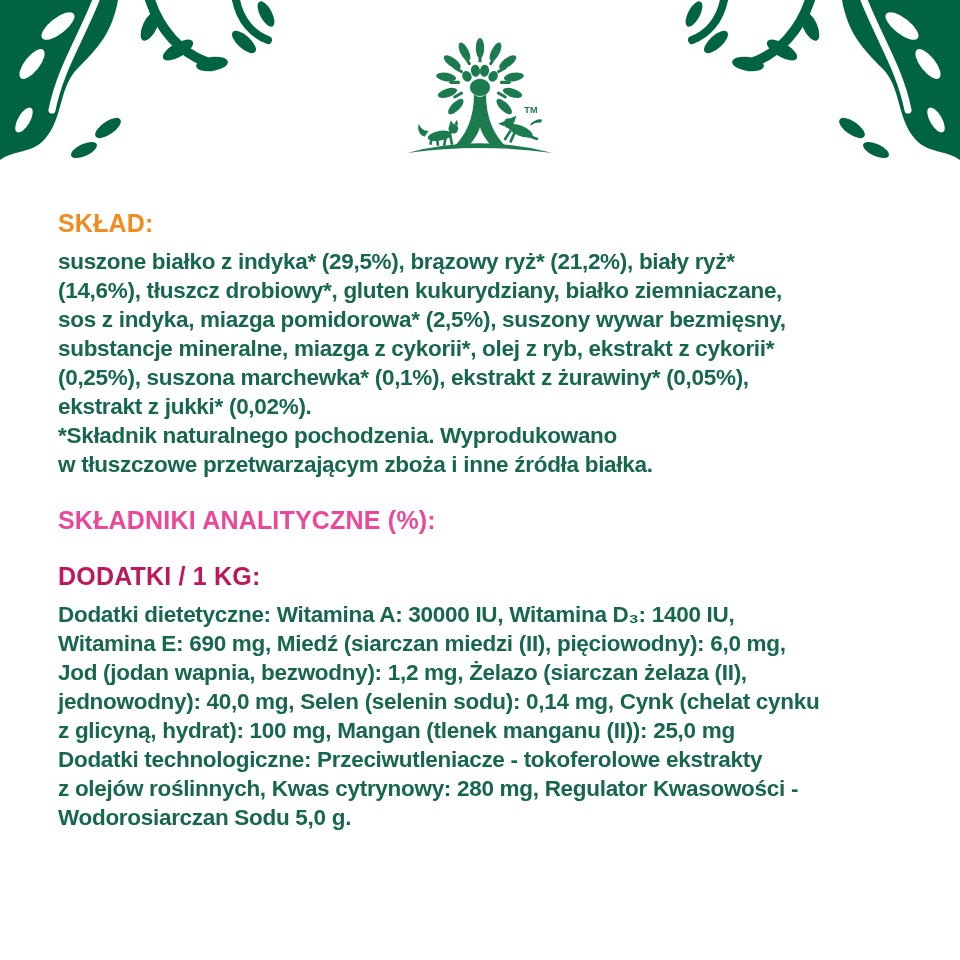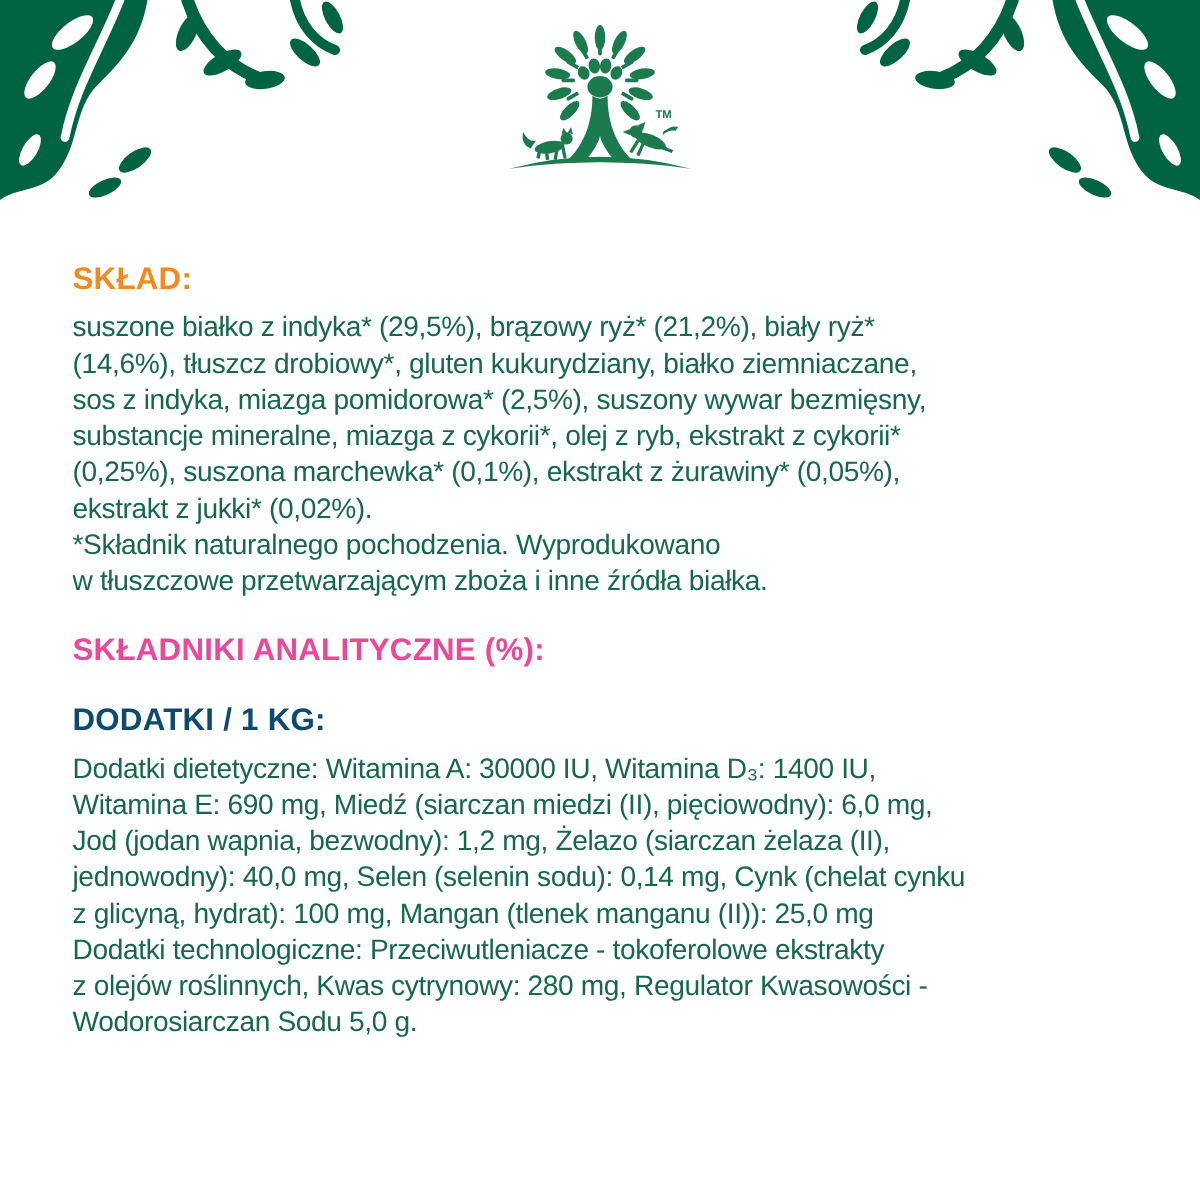--- a/index.html
+++ b/index.html
@@ -8,42 +8,42 @@
     width:960px;height:960px;
     background:#ffffff;
     overflow:hidden;
     font-family:"Liberation Sans", sans-serif;
   }
   .header-band{position:relative;width:960px;height:175px;}
   .corner{position:absolute;top:0;}
   .corner.left{left:0;}
   .corner.right{right:0;transform:scaleX(-1);}
   .logo-wrap{
-    position:absolute;top:18px;left:50%;transform:translateX(-50%);
+    position:absolute;top:36px;left:50%;transform:translateX(-50%);
     width:172px;height:126px;
   }
   .content{
     padding:34px 40px 0 58px;
     width:862px;
   }
   .section-heading{
     margin:0 0 9px 0;
     font-size:25px;
     font-weight:700;
     letter-spacing:0.2px;
   }
   .h-orange{color:#F28A1D;}
   .h-yellow{color:#ec4899;margin-top:27px;}
-  .h-lime{color:#0c4a6e;margin-top:27px;}
+  .h-lime{color:#be185d;margin-top:27px;}
   .body-text{
     margin:0;
     color:#17684B;
     font-size:22.5px;
     line-height:29px;
-    font-weight:400;
+    font-weight:700;
     letter-spacing:-0.3px;
     white-space:pre-line;
   }
 </style>
 </head>
 <body>
 
 <div class="page">
 
   <div class="header-band">

